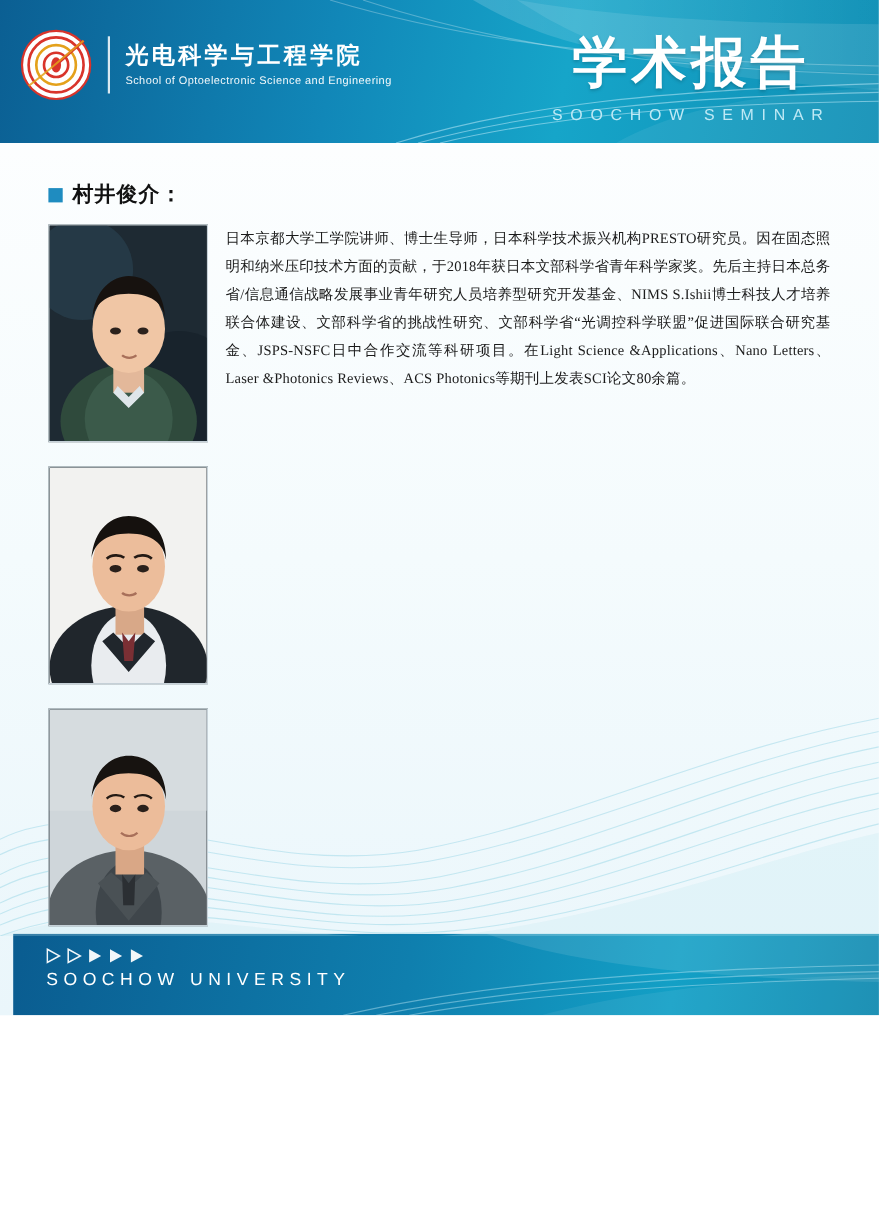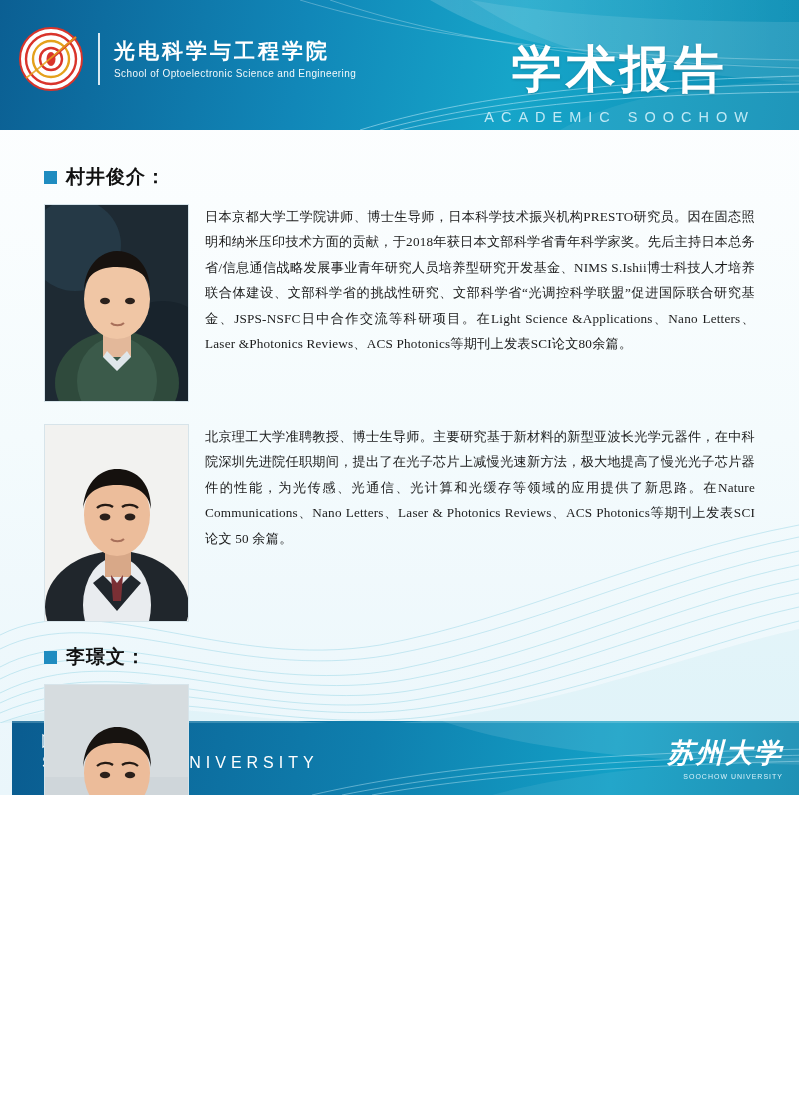--- a/index.html
+++ b/index.html
@@ -9,21 +9,21 @@
   body {
     width: 799px;
     height: 1119px;
     font-family: "Liberation Sans", sans-serif;
     background: #ffffff;
     overflow: hidden;
   }
   .poster {
     position: relative;
     width: 799px;
-    height: 795px;
+    height: 923px;
     background: linear-gradient(180deg, #ffffff 0%, #f4fbfd 55%, #eaf6fb 100%);
     overflow: hidden;
   }
 
   
   .header {
     position: relative;
     width: 799px;
     height: 130px;
     background: linear-gradient(100deg, #0b5f93 0%, #1187b8 38%, #16a5c9 64%, #0f8fb5 100%);
@@ -78,21 +78,20 @@
     text-align: center;
   }
   .title-cn {
     font-family: Liberation Sans, sans-serif;
     font-size: 50px;
     font-weight: bold;
     color: #ffffff;
     letter-spacing: 4px;
     text-shadow: 0 1px 3px rgba(0,0,0,0.18);
     white-space: nowrap;
-    margin-top: 12px;
   }
   .title-en {
     margin-top: 6px;
     font-size: 14.5px;
     letter-spacing: 7px;
     color: #bfe9f5;
     white-space: nowrap;
   }
 
   
@@ -257,21 +256,21 @@
       </div>
       <div class="logo-divider"></div>
       <div class="logo-text">
         <div class="logo-cn">光电科学与工程学院</div>
         <div class="logo-en">School of Optoelectronic Science and Engineering</div>
       </div>
     </div>
 
     <div class="title-block">
       <div class="title-cn">学术报告</div>
-      <div class="title-en">ACADEMIC  SOOCHOW</div>
+      <div class="title-en">SOOCHOW  SEMINAR</div>
     </div>
   </div>
 
   <svg class="body-waves" width="799" height="240" viewBox="0 0 799 240">
     <g fill="none" stroke="#9ed8e8" stroke-opacity="0.55" stroke-width="1">
       <path d="M0,210 C120,150 260,236 420,206 C560,180 680,120 799,96"></path>
       <path d="M0,220 C120,162 260,244 420,216 C560,192 680,134 799,110"></path>
       <path d="M0,230 C130,174 270,250 430,224 C570,202 690,148 799,124"></path>
       <path d="M0,240 C140,188 280,256 440,232 C580,212 700,162 799,138"></path>
       <path d="M0,196 C110,140 250,226 410,196 C550,170 670,108 799,82"></path>
@@ -324,29 +323,24 @@
             <path d="M38,84 C40,54 58,44 72,44 C88,44 106,54 106,84 C104,70 94,60 72,60 C50,60 40,70 38,84 Z" fill="#15110e"></path>
             <ellipse cx="60" cy="92" rx="5.4" ry="3.4" fill="#2a201b"></ellipse>
             <ellipse cx="85" cy="92" rx="5.4" ry="3.4" fill="#2a201b"></ellipse>
             <path d="M52,83 C56,79 64,79 68,82" stroke="#241a14" stroke-width="2.4" fill="none"></path>
             <path d="M77,82 C81,79 89,79 93,83" stroke="#241a14" stroke-width="2.4" fill="none"></path>
             <path d="M66,114 C69,117 76,117 79,114" stroke="#a8705a" stroke-width="2" fill="none"></path>
             <path d="M58,150 L72,164 L86,150 L96,158 L72,186 L48,158 Z" fill="#20262c"></path>
             <path d="M66,150 L72,158 L78,150 L76,176 L68,176 Z" fill="#7a2f34"></path>
           </svg>
         </div>
-        <div class="bio">北京理工大学准聘教授、博士生导师。主要研究基于新材料的新型亚波长光学元器件，在中科院深圳先进院任职期间，提出了在光子芯片上减慢光速新方法，极大地提高了慢光光子芯片器件的性能，为光传感、光通信、光计算和光缓存等领域的应用提供了新思路。在Nature Communications、Nano Letters、Laser &amp; Photonics Reviews、ACS Photonics等期刊上发表SCI论文 50 余篇。</div>
       </div>
     </div>
 
     <div class="person">
-      <div class="person-name-row">
-        <span class="name-square"></span>
-        <span class="person-name">李璟文：</span>
-      </div>
       <div class="person-body">
         <div class="photo">
           <svg width="143" height="196" viewBox="0 0 143 196">
             <rect width="143" height="196" fill="#cfd6da"></rect>
             <rect y="0" width="143" height="92" fill="#d6dcdf"></rect>
             <ellipse cx="72" cy="186" rx="74" ry="58" fill="#5a6165"></ellipse>
             <ellipse cx="72" cy="184" rx="30" ry="46" fill="#3f464b"></ellipse>
             <rect x="60" y="124" width="26" height="26" fill="#d9a786"></rect>
             <ellipse cx="72" cy="88" rx="33" ry="40" fill="#ecbc9a"></ellipse>
             <path d="M38,82 C40,52 58,42 72,42 C88,42 106,52 106,82 C104,68 94,58 72,58 C50,58 40,68 38,82 Z" fill="#171310"></path>
@@ -383,19 +377,15 @@
           </g>
           <g fill="#ffffff" opacity="0.95">
             <path d="M39,2 L50,8 L39,14 Z"></path>
             <path d="M58,2 L69,8 L58,14 Z"></path>
             <path d="M77,2 L88,8 L77,14 Z"></path>
           </g>
         </svg>
       </div>
       <div class="footer-en">SOOCHOW UNIVERSITY</div>
     </div>
-    <div class="footer-right">
-      <div class="su-cn">苏州大学</div>
-      <div class="su-en">SOOCHOW UNIVERSITY</div>
-    </div>
   </div>
 
 </div>
 
 </body></html>

